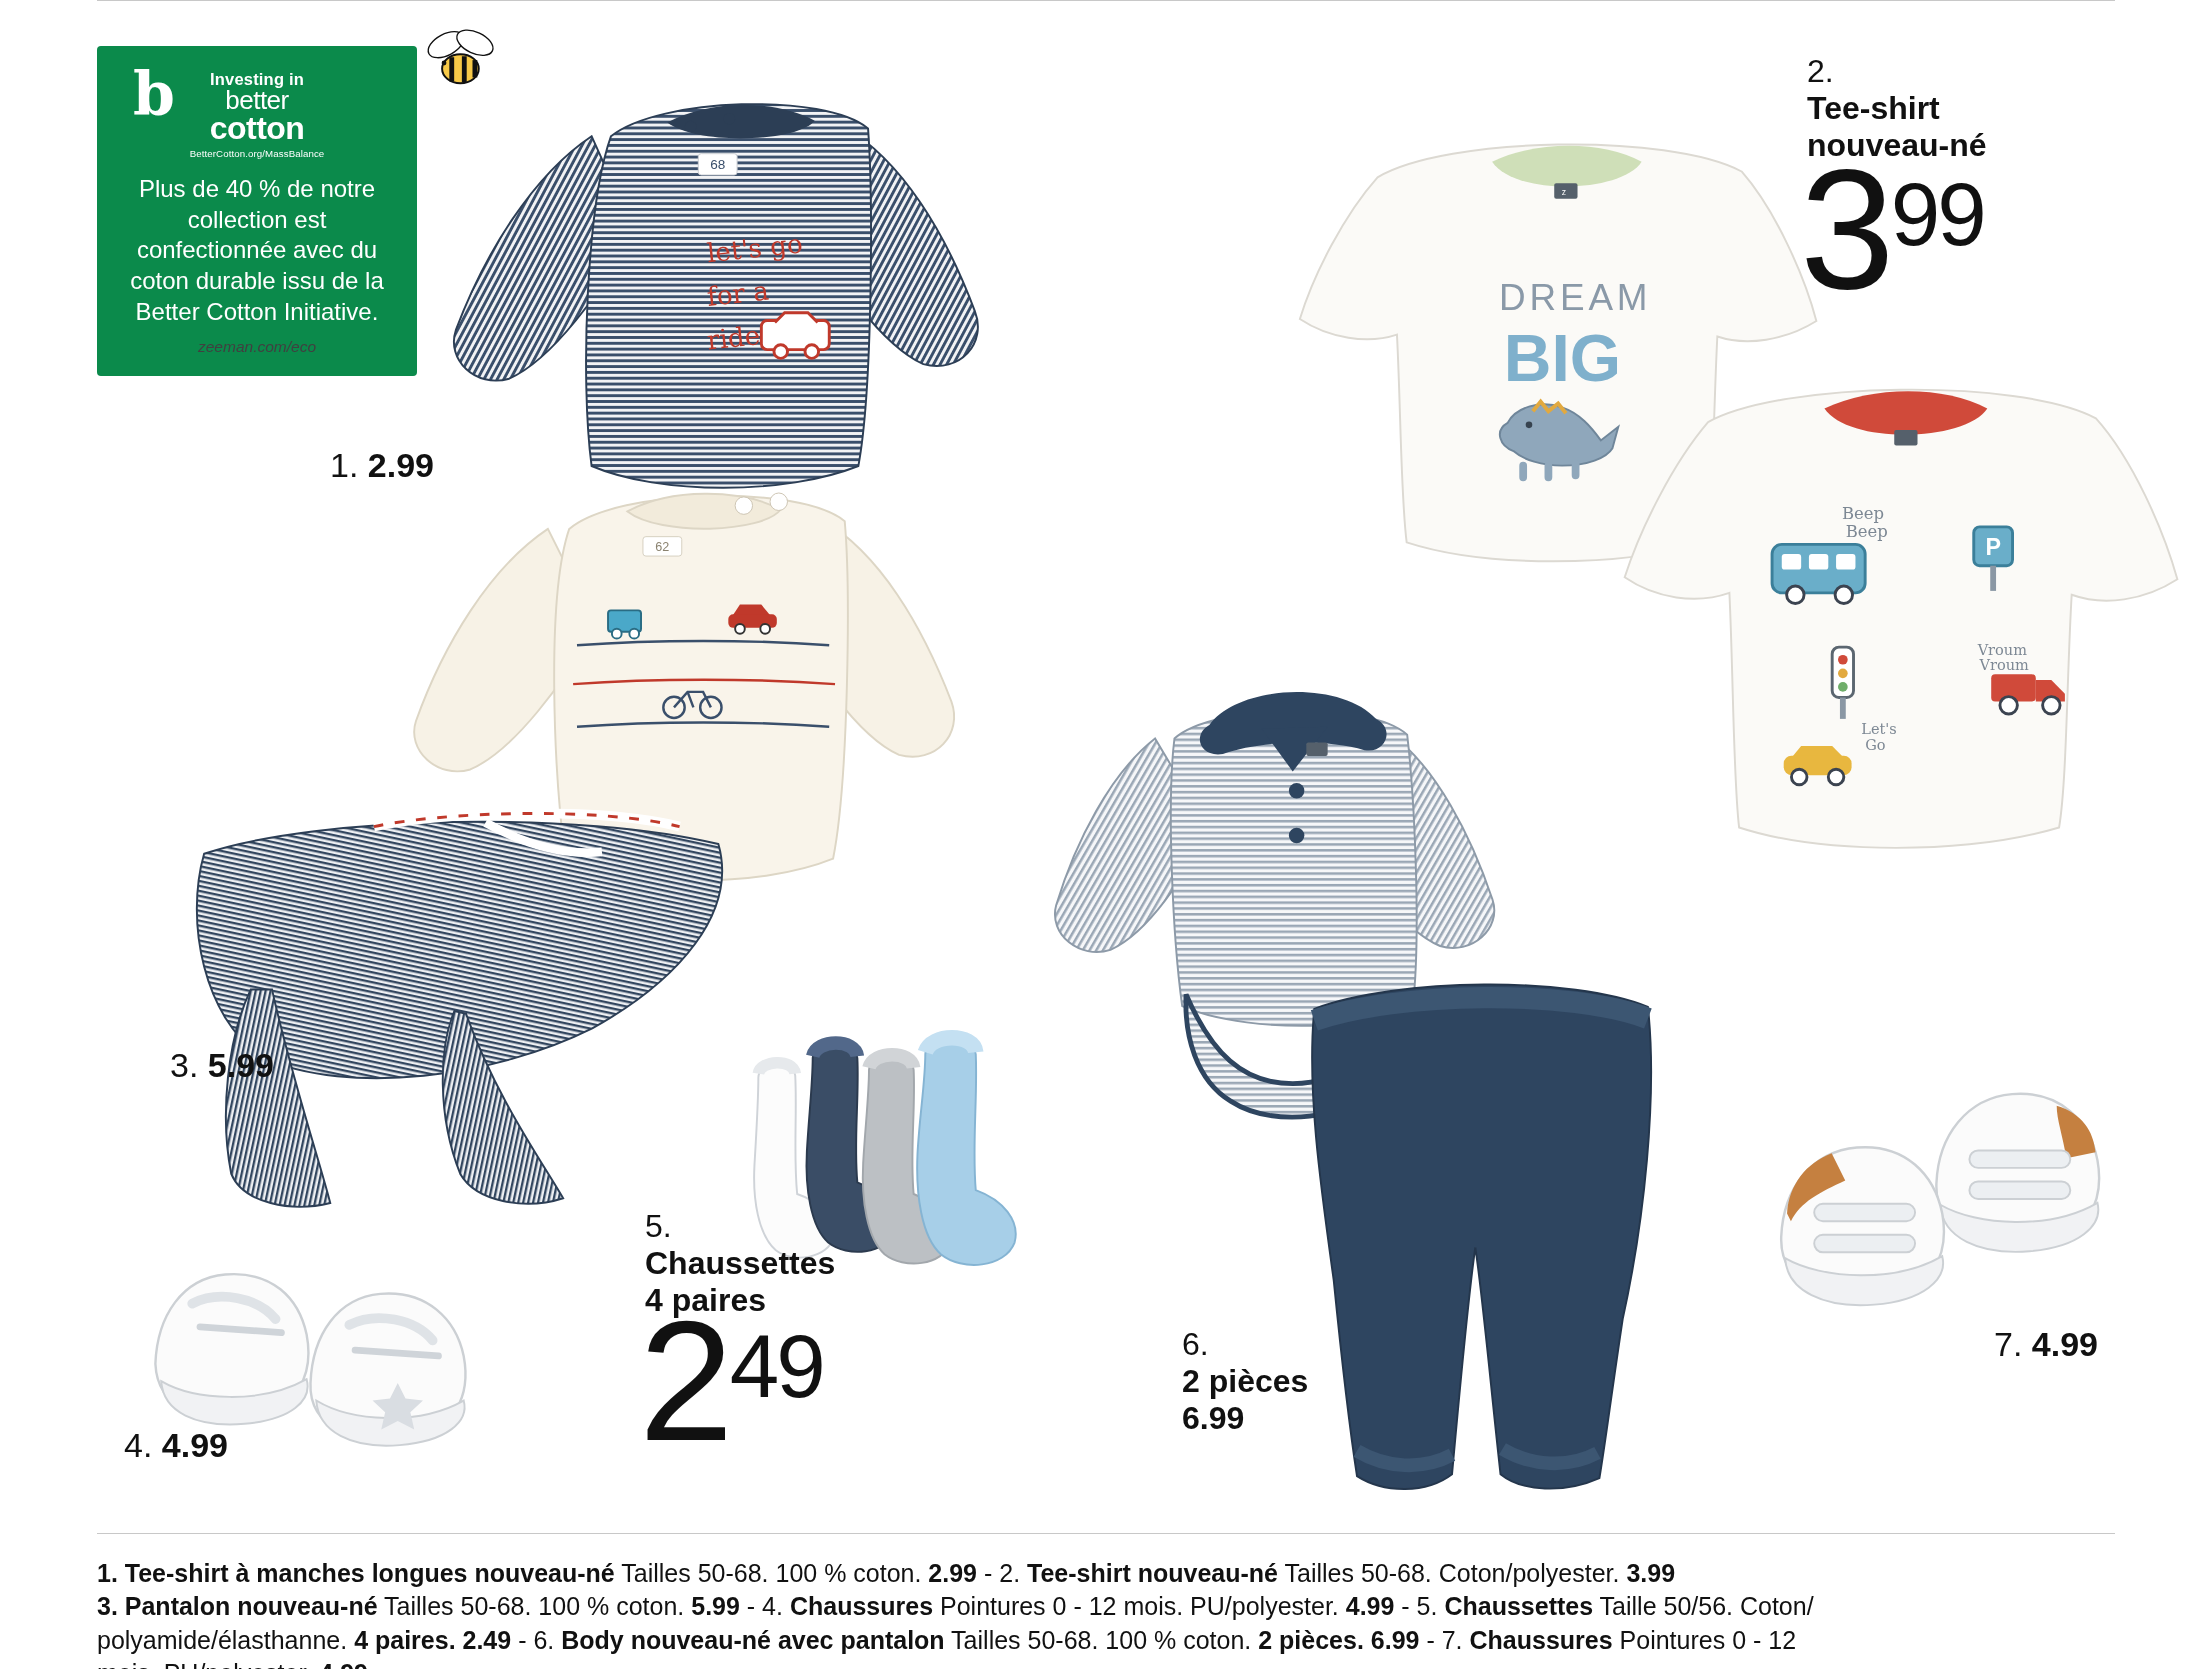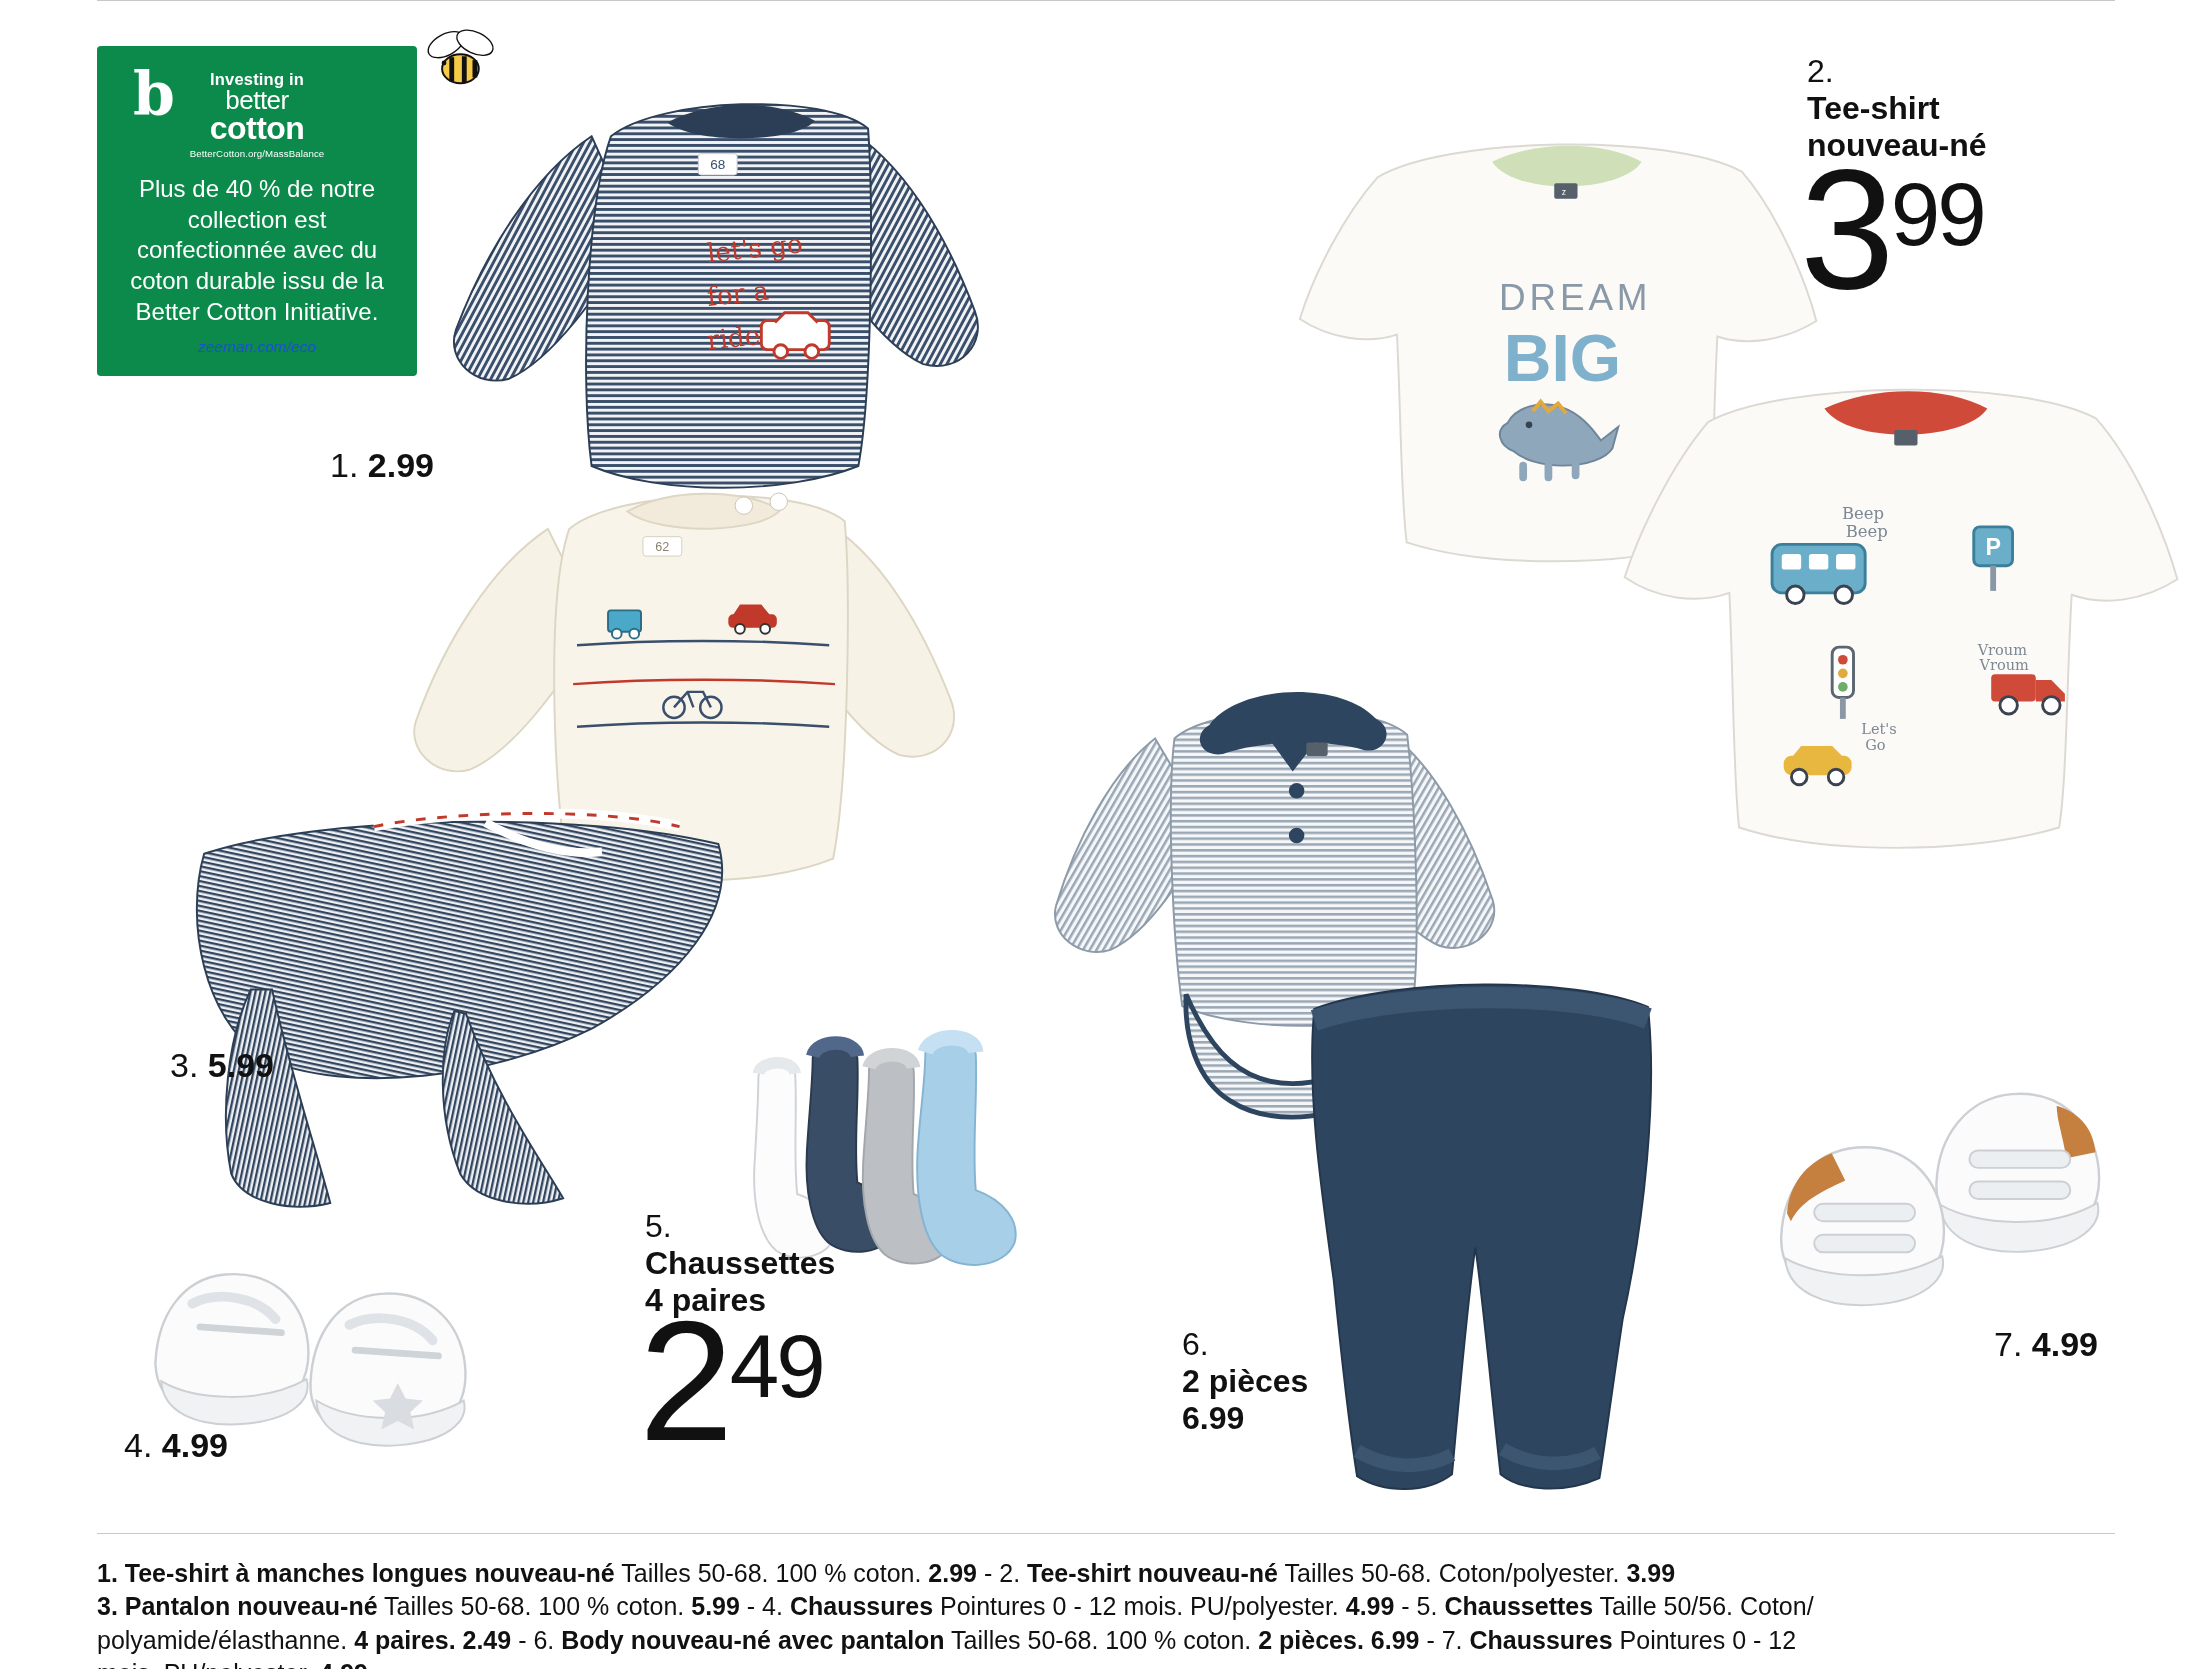--- a/index.html
+++ b/index.html
@@ -91,21 +91,21 @@
     color: #ffffff;
     font-size: 24px;
     line-height: 1.28;
   }
   .bc-eco {
     position: absolute;
     left: 17.5px;
     top: 311px;
     width: 285px;
     text-align: center;
-    color: #1d4ed8;
+    color: #404040;
     font-size: 15.5px;
     font-style: italic;
   }
   .bee {
     position: absolute;
     left: 320px;
     top: 0px;
     width: 83px;
     height: 72px;
   }

